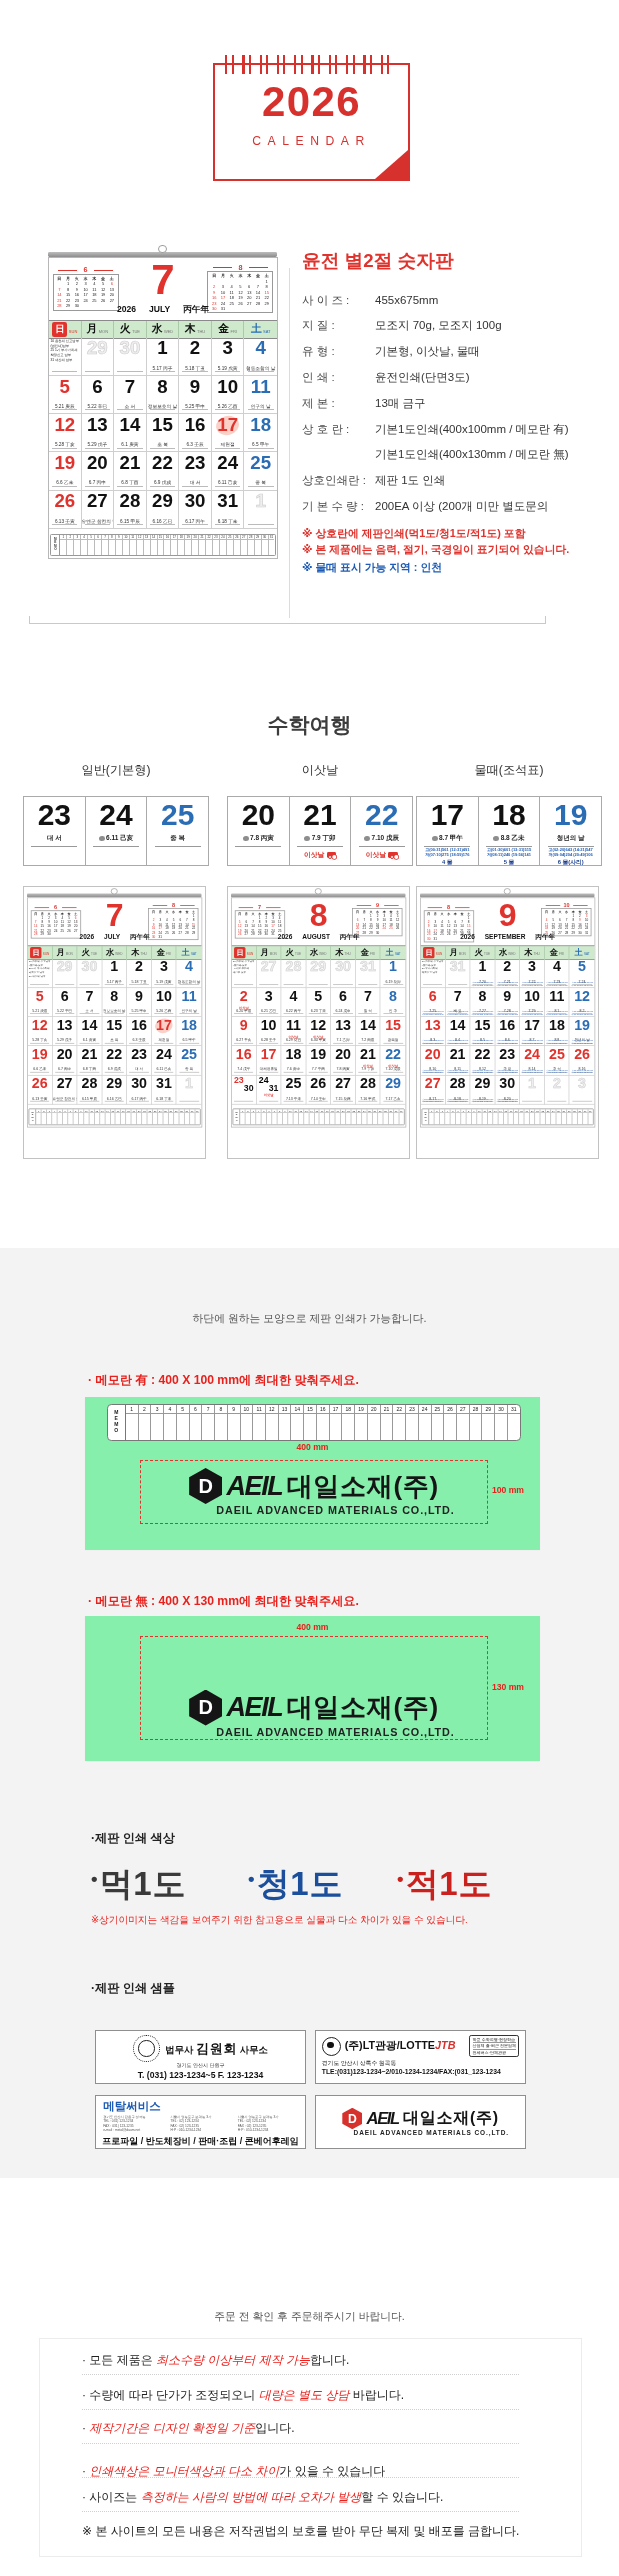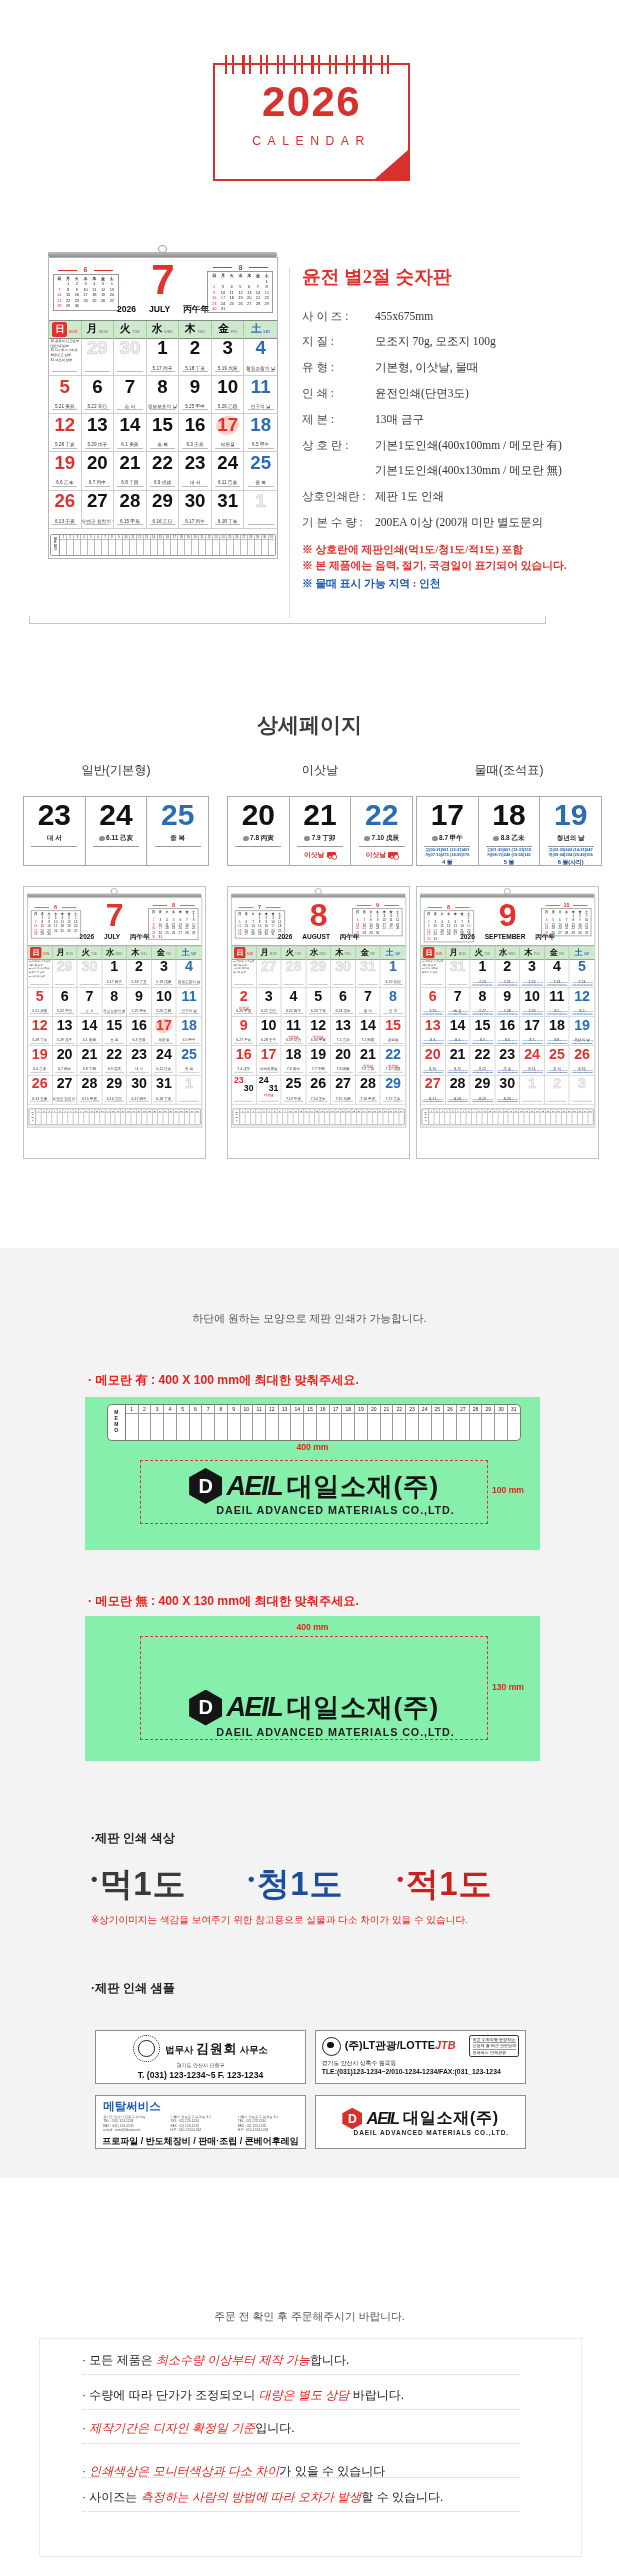--- a/index.html
+++ b/index.html
@@ -9,21 +9,21 @@
   
   .logo-box{position:absolute;left:213px;top:63px;width:193px;height:114px;border:2.2px solid #d7312e;background:#fff;}
   .binding{position:absolute;left:10px;right:10px;top:-10px;height:18.7px;
     background:repeating-linear-gradient(90deg,#d7312e 0 2.2px,transparent 2.2px 6.5px,#d7312e 6.5px 8.6px,transparent 8.6px 17.3px);}
   .logo-year{position:absolute;left:0;right:0;top:13px;text-align:center;font-size:42px;font-weight:700;color:#d7312e;letter-spacing:1.4px;}
   .logo-cal{position:absolute;left:0;right:0;top:69px;text-align:center;font-size:12.2px;font-weight:400;color:#d7312e;letter-spacing:6.5px;}
   .corner-tri{position:absolute;right:0;bottom:0;width:0;height:0;border-left:33px solid transparent;border-bottom:29px solid #d7312e;}
   
   .vline{position:absolute;left:289px;top:268px;width:0.7px;height:350px;background:#dcdcdc;}
   .hline{position:absolute;left:29px;top:616px;width:515px;height:7.2px;border-bottom:0.7px solid #c9c9c9;border-left:0.7px solid #c9c9c9;border-right:0.7px solid #c9c9c9;}
-  .specs{position:absolute;left:302px;top:264px;width:302px;font-family:Liberation Serif, serif;}
+  .specs{position:absolute;left:302px;top:248px;width:302px;}
   .p-title{font-size:18.7px;font-weight:800;color:#e0332d;margin:0 0 18.7px 0;}
   .spec-row{display:flex;font-size:11.5px;line-height:15px;margin-bottom:10.8px;color:#333;}
   .spec-row .lb{min-width:73px;color:#4a4a4a;flex:none;}
   .spec-row .vl{color:#333;}
   .note-red{font-size:10.8px;font-weight:700;color:#e0332d;line-height:16.6px;}
   .note-blue{font-size:10.8px;font-weight:700;color:#1d5bb5;line-height:16.6px;margin-top:1.4px;}
   
   .cal{position:relative;width:229px;height:311px;}
   .cal .bar{position:absolute;left:0;top:5.8px;width:100%;height:5px;background:linear-gradient(#bdbdbd,#8d8d8d);border-radius:1.4px;}
   .cal .hook{position:absolute;left:50%;top:-1.4px;width:6.5px;height:6.5px;margin-left:-4.3px;border:1.8px solid #9e9e9e;border-radius:50%;background:#fff;}
@@ -649,21 +649,21 @@
           <span class="vl">200EA 이상 (200개 미만 별도문의</span>
         </div>
       </div>
     <div id="spec-notes" style="margin-top:7.2px;">
         <div class="note-red">※ 상호란에 제판인쇄(먹1도/청1도/적1도) 포함</div>
         <div class="note-red">※ 본 제품에는 음력, 절기, 국경일이 표기되어 있습니다.</div>
         <div class="note-blue">※ 물때 표시 가능 지역 : 인천</div>
       </div>
   </div>
 
-  <div class="sec-title" style="top:711px;">상세페이지</div>
+  <div class="sec-title" style="top:711px;">수학여행</div>
   <div id="detail-cols"></div>
 
   <div class="guide-bg"></div>
   <div class="g-sub" style="top:1312px;">하단에 원하는 모양으로 제판 인쇄가 가능합니다.</div>
   <div class="memo-label" style="left:88px;top:1372px;">· 메모란 有 : 400 X 100 mm에 최대한 맞춰주세요.</div>
   <div class="gcard" style="top:1397px;height:153px;" id="gcard1">
       <div class="gmemo" style="left: 21.6px; top: 6.5px; right: 19.4px; height: 35px;">
         <div class="ml">
           <div>M</div>
           <div>E</div>
@@ -809,20 +809,21 @@
       <div class="ci" style="top: 13px;"><span>· 모든 제품은 </span><span class="r">최소수량 이상부터 제작 가능</span><span>합니다.</span></div>
       <div class="cdiv" style="top: 35px;"></div>
       <div class="ci" style="top: 48px;"><span>· 수량에 따라 단가가 조정되오니 </span><span class="r">대량은 별도 상담</span><span> 바랍니다.</span></div>
       <div class="cdiv" style="top: 70px;"></div>
       <div class="ci" style="top: 81px;"><span>· </span><span class="r">제작기간은 디자인 확정일 기준</span><span>입니다.</span></div>
       <div class="cdiv" style="top: 104px;"></div>
       <div class="ci" style="top: 124px;"><span>· </span><span class="r">인쇄색상은 모니터색상과 다소 차이</span><span>가 있을 수 있습니다</span></div>
       <div class="cdiv" style="top: 138px;"></div>
       <div class="ci" style="top: 150px;"><span>· 사이즈는 </span><span class="r">측정하는 사람의 방법에 따라 오차가 발생</span><span>할 수 있습니다.</span></div>
       <div class="cdiv" style="top: 172px;"></div>
+      <div class="ci" style="top: 184px;"><span>※  본 사이트의 모든 내용은 저작권법의 보호를 받아 무단 복제 및 배포를 금합니다.</span></div>
     </div>
 
 <div class="type-label" style="left: 23px; top: 762px;">일반(기본형)</div>
     <div class="strip" style="left: 23px; top: 796px;">
       <div class="scell ">
         <span class="d">23</span>
         <div class="sub"><span>대 서</span></div>
         <div class="su"></div>
       </div>
       <div class="scell ">

